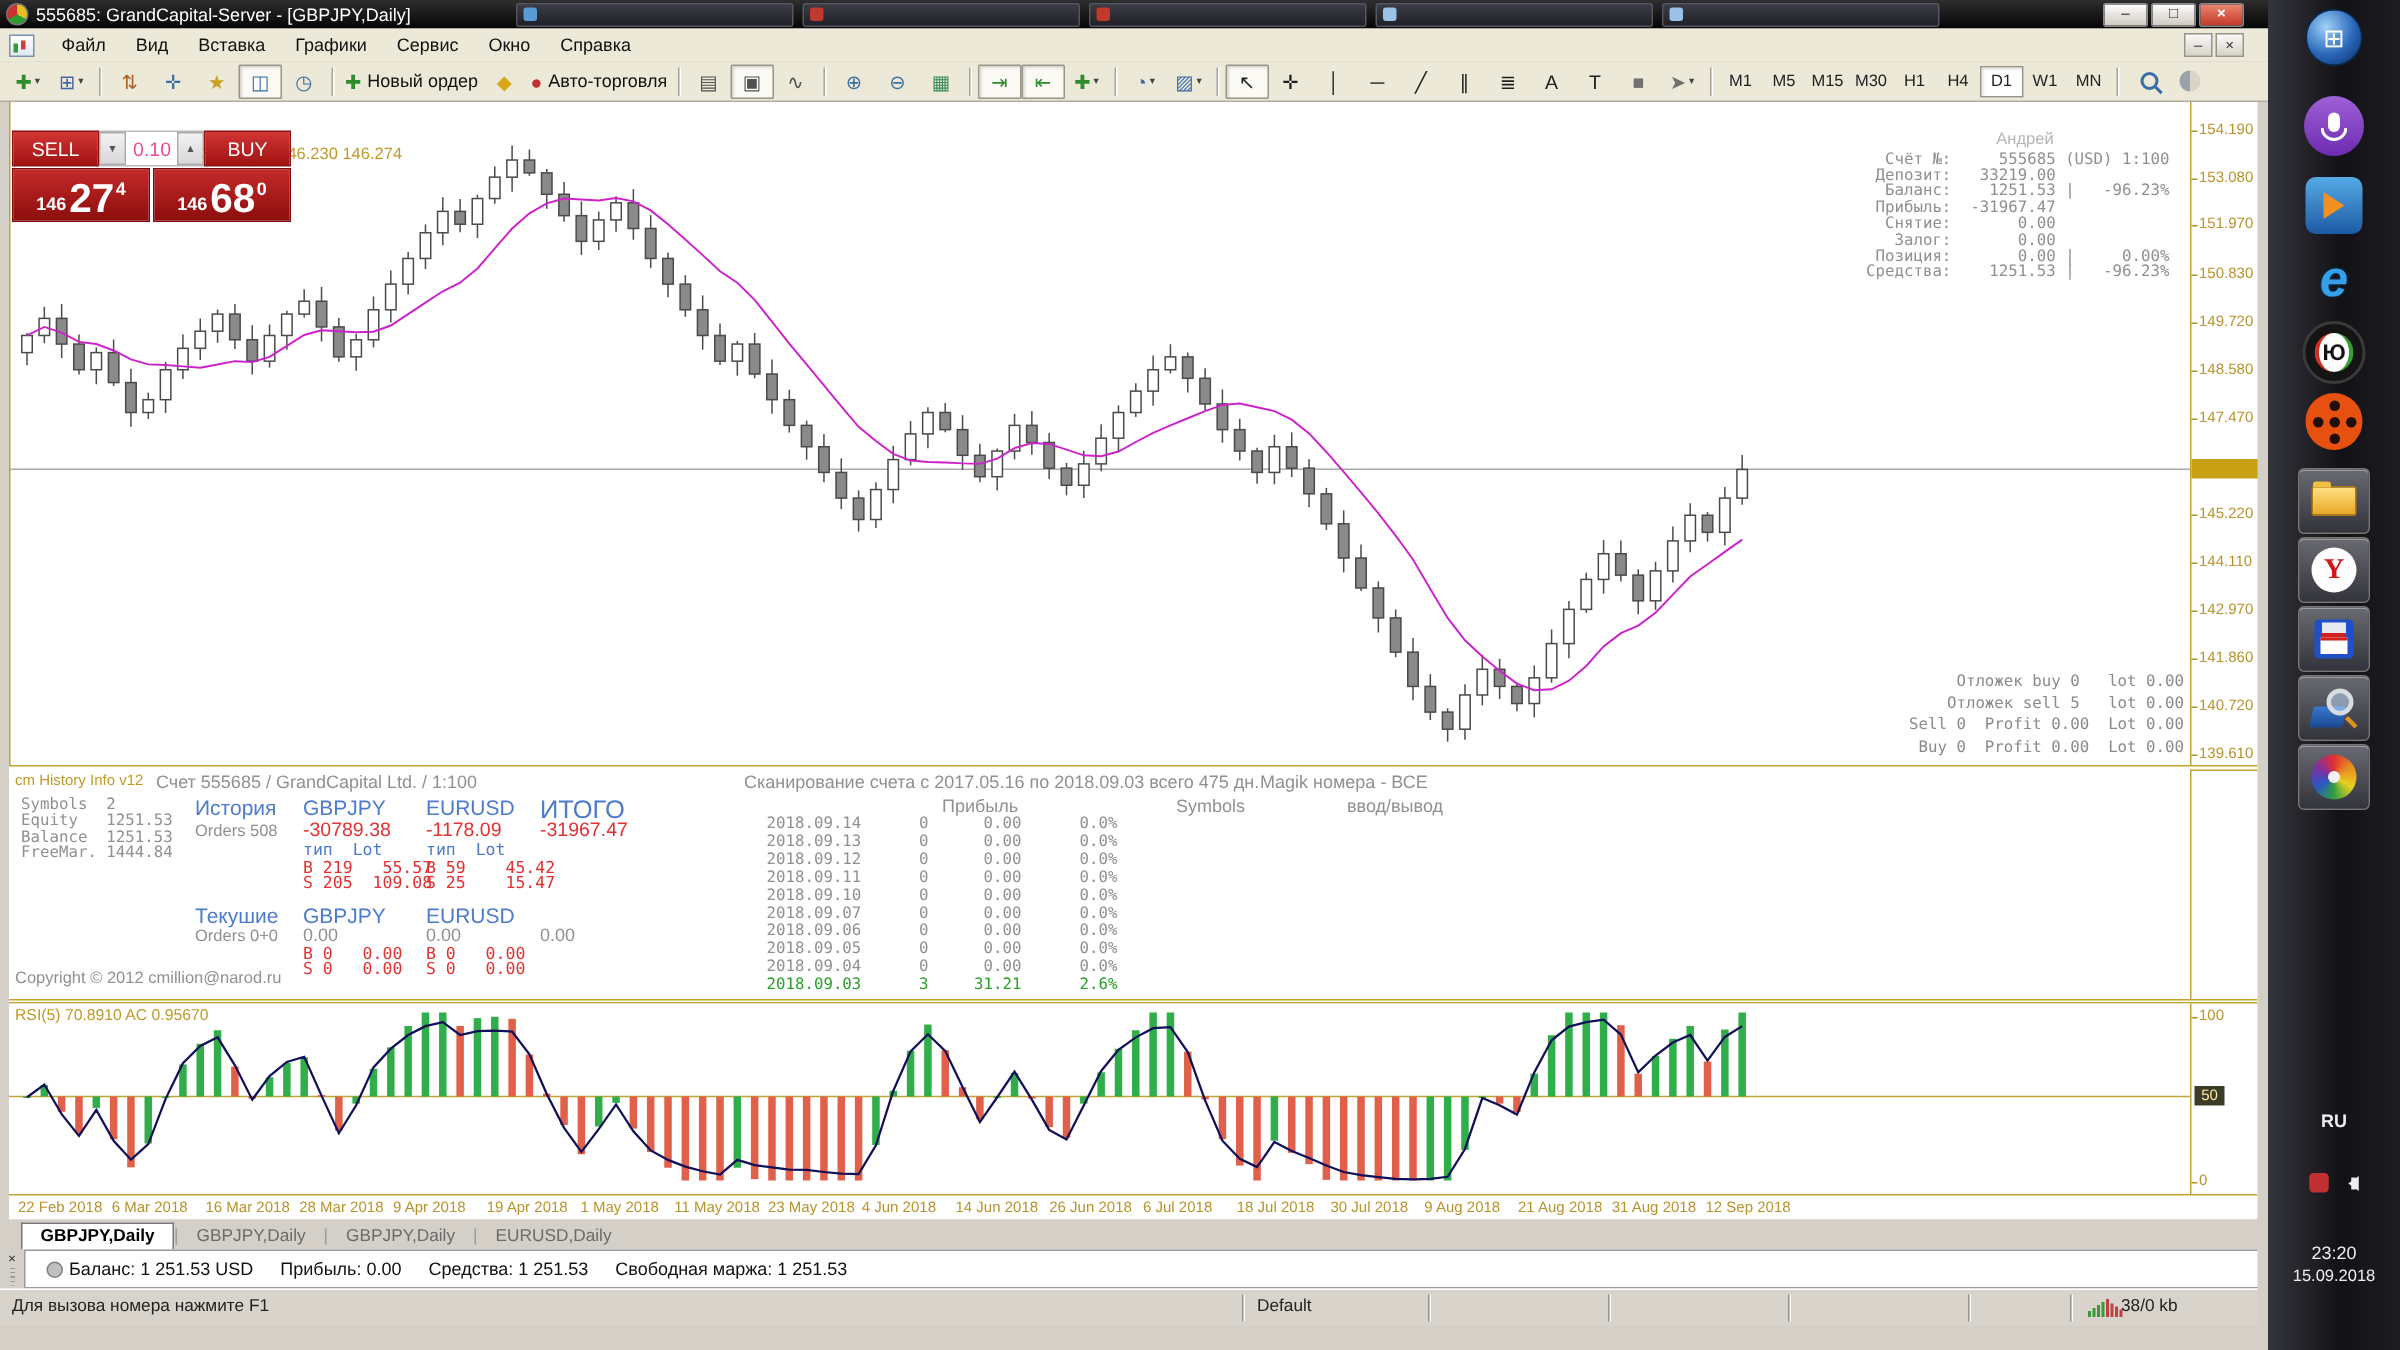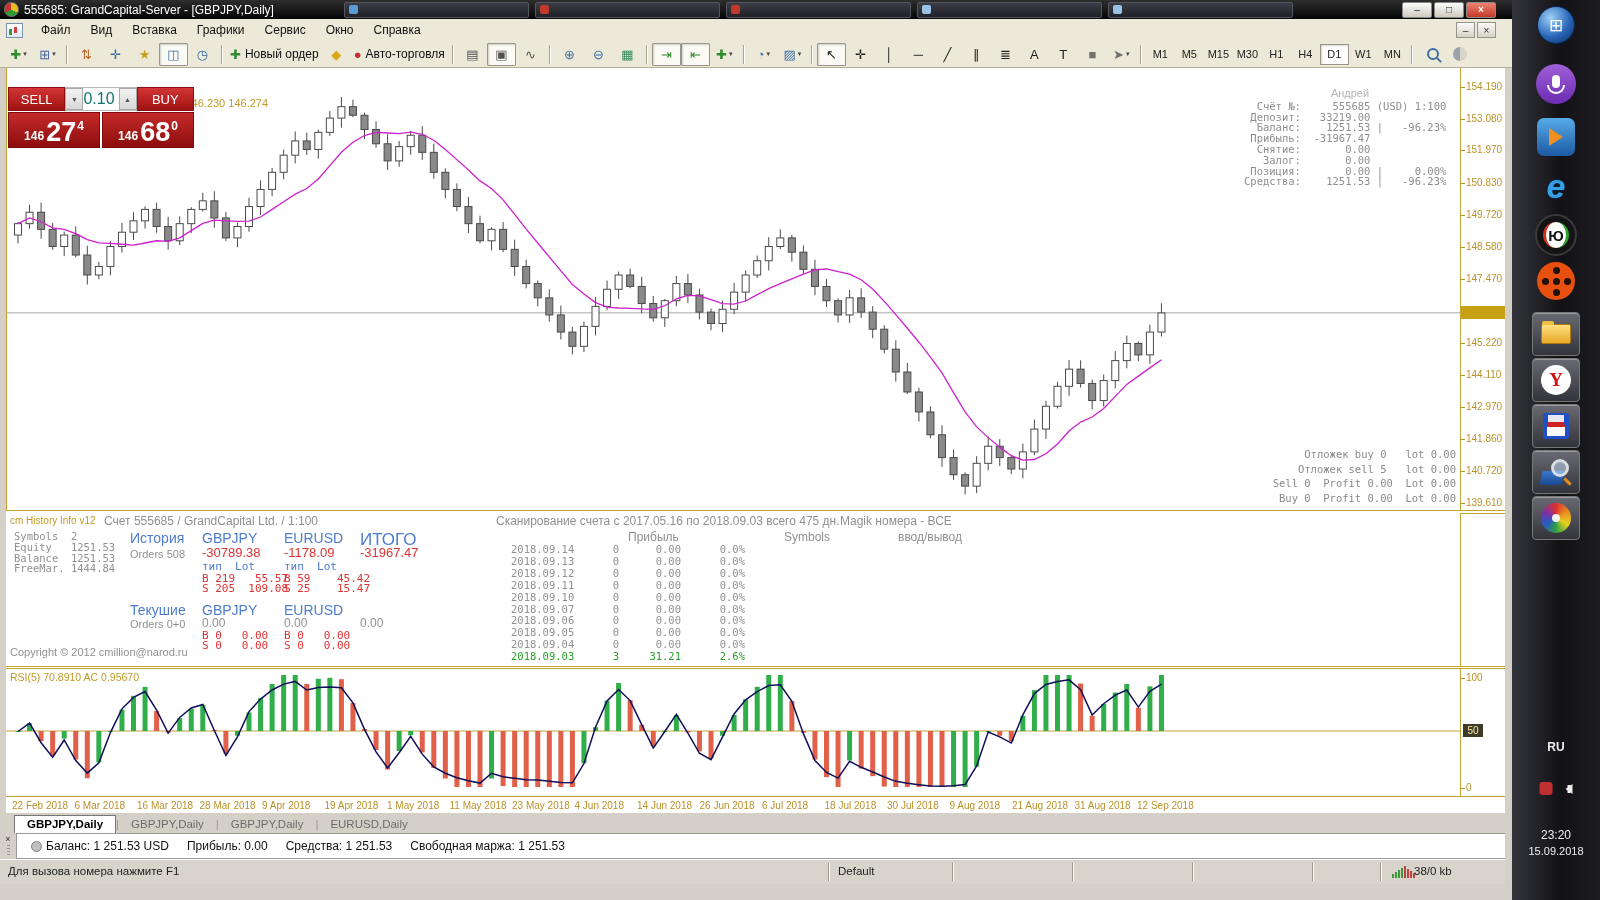--- a/index.html
+++ b/index.html
@@ -58,21 +58,21 @@
           text-align:center;padding:1px 0;font-weight:bold;}
   .rsibadge{position:absolute;left:2px;width:20px;background:#3c3c28;color:#ffe9a0;font-size:10px;text-align:center;padding:1px 0;}
   
   .ocp{position:absolute;left:8px;top:87px;width:186px;}
   .ocp-row1{display:flex;height:24px;}
   .ocp-sell,.ocp-buy{width:58px;background:linear-gradient(#d23535,#a11212);color:#fff;font-size:13px;
           display:flex;align-items:center;justify-content:center;border:1px solid #8d0f0f;box-sizing:border-box;}
   .ocp-vol{flex:1;display:flex;border-top:1px solid #bbb;border-bottom:1px solid #bbb;}
   .ocp-spin{width:16px;background:linear-gradient(#f2f2f2,#d8d8d8);border:1px solid #aaa;font-size:7px;color:#555;
           display:flex;align-items:center;justify-content:center;}
-  .ocp-volval{flex:1;background:#fff;font-size:16px;color:#0f766e;display:flex;align-items:center;justify-content:flex-end;padding-right:4px;}
+  .ocp-volval{flex:1;background:#fff;font-size:13px;color:#ec4899;display:flex;align-items:center;justify-content:flex-end;padding-right:4px;}
   .ocp-row2{display:flex;height:36px;margin-top:1px;}
   .ocp-price{width:92px;background:linear-gradient(#c52a2a,#8d0d0d);color:#fff;display:flex;align-items:flex-end;
           justify-content:center;padding-bottom:2px;box-sizing:border-box;border:1px solid #7c0b0b;}
   .ocp-price .sm{font-size:12px;font-weight:bold;margin:0 2px 2px 0;}
   .ocp-price .big{font-size:27px;font-weight:bold;line-height:26px;}
   .ocp-price .sup{font-size:12px;font-weight:bold;margin:0 0 12px 1px;}
   
   .acct{position:absolute;left:1244px;top:88px;width:212px;color:#8f8f8f;
         font-family:"DejaVu Sans Mono",monospace;font-size:10.5px;line-height:10.8px;}
   .acct .nm{color:#b5b5b5;text-align:center;margin-bottom:2px;font-family:"Liberation Sans",sans-serif;font-size:11px;}

